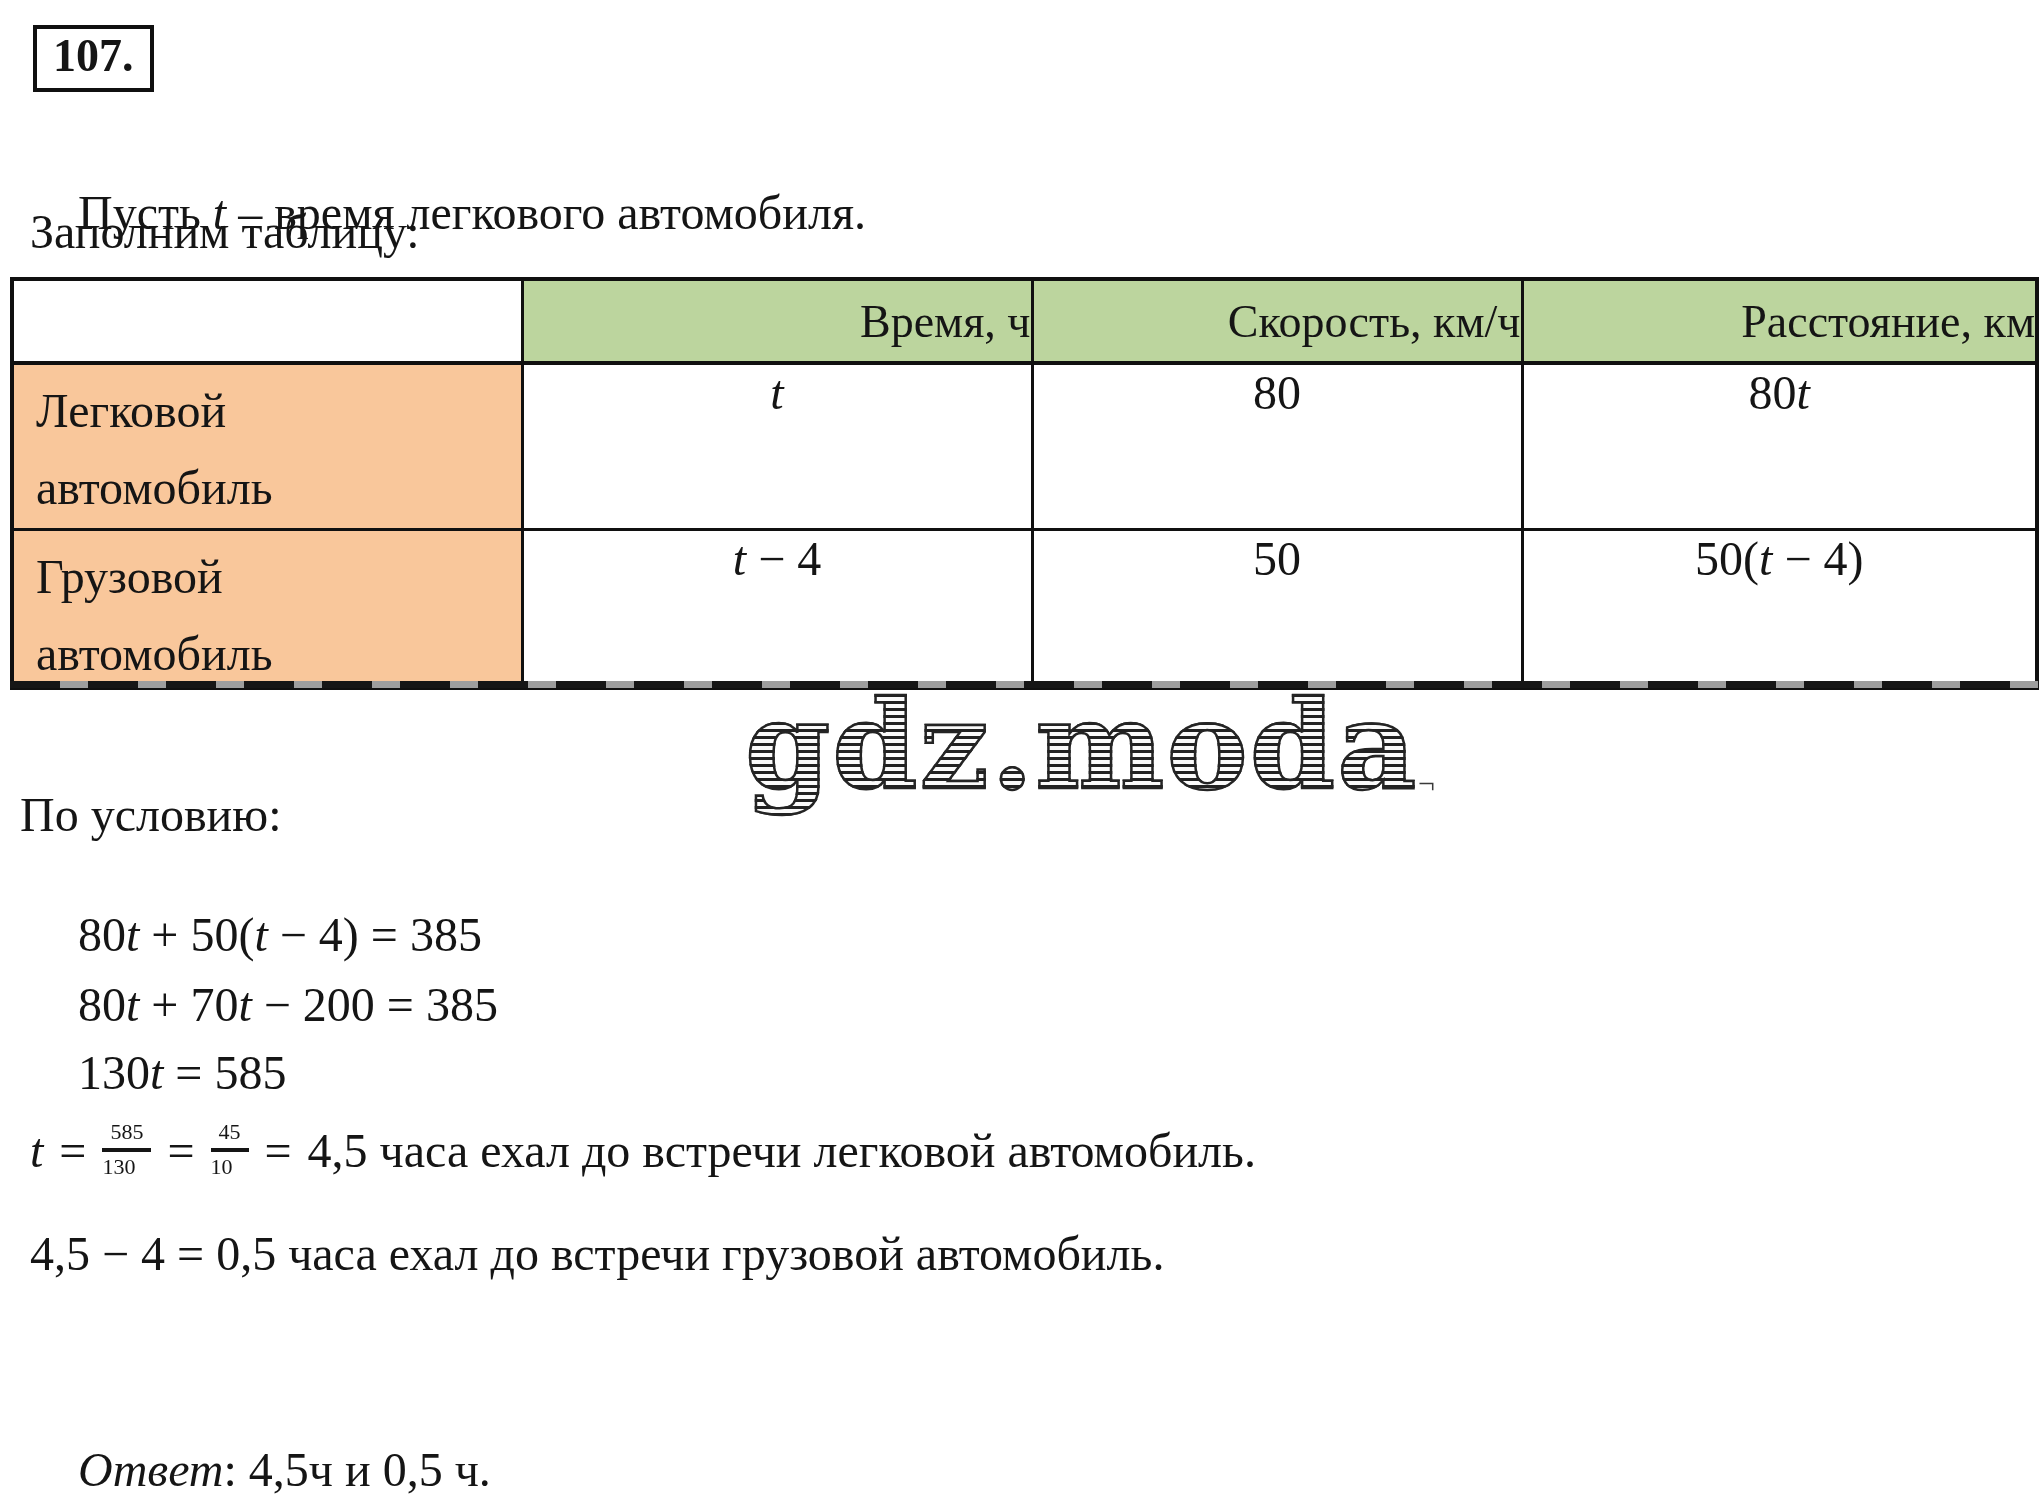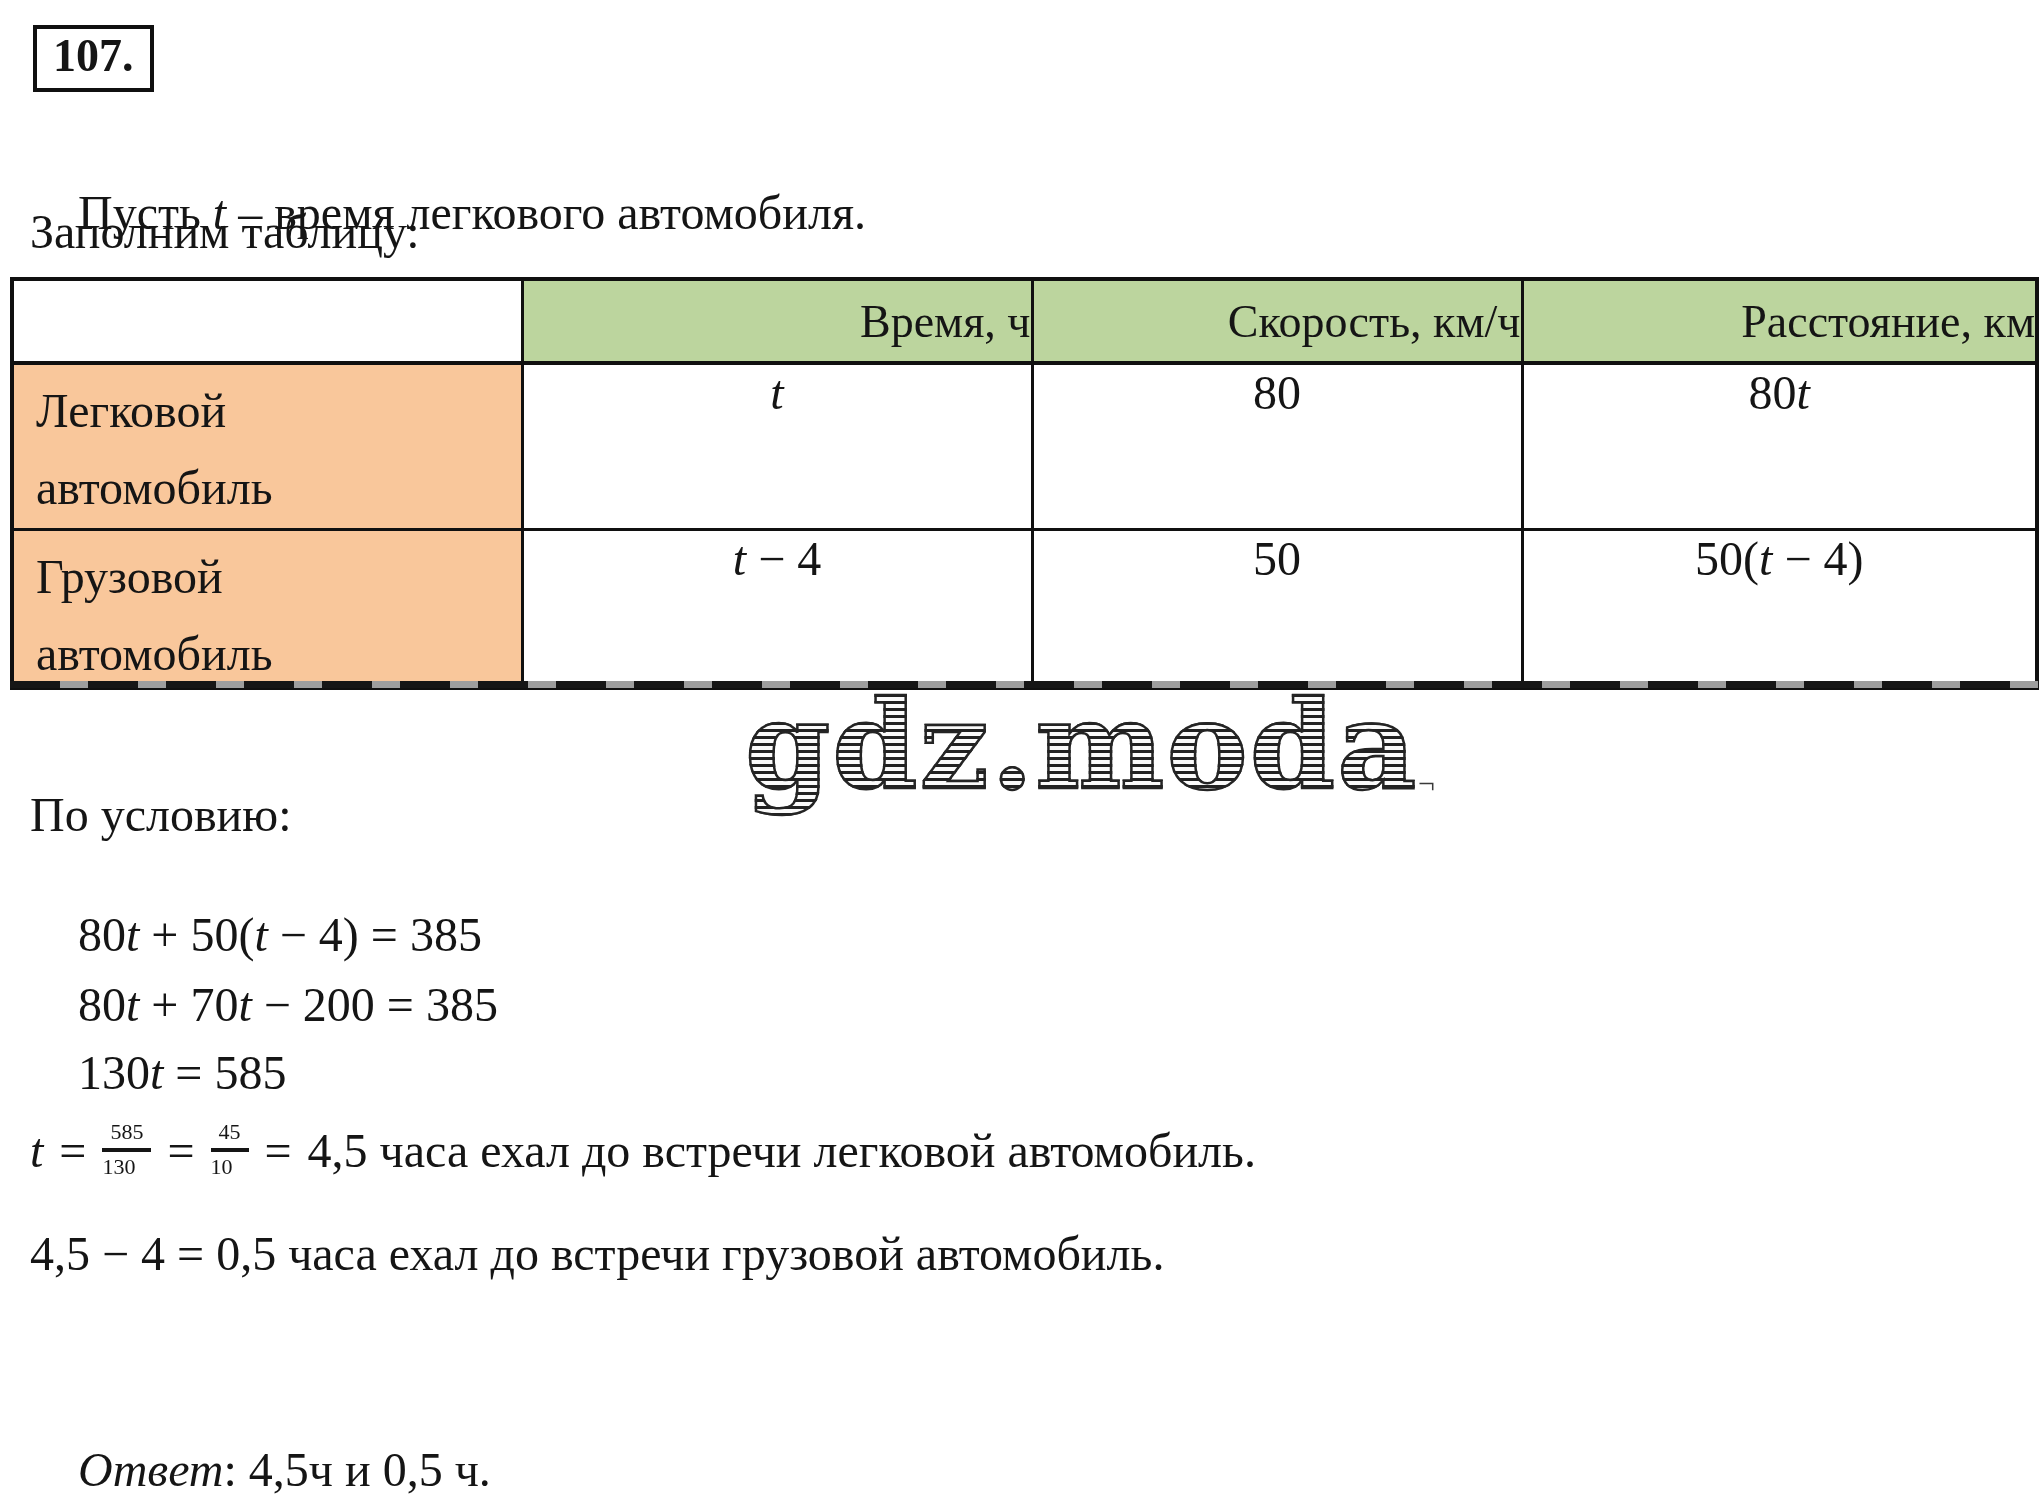--- a/index.html
+++ b/index.html
@@ -115,21 +115,21 @@
   </tbody>
     </table>
 
   <div class="dash-strip"></div>
 
   <div class="watermark">
     <span class="watermark-text">gdz.moda</span>
   </div>
   <div class="artifact">¬</div>
 
-  <div class="line" style="left:30px;top:786px">По условию:</div>
+  <div class="line" style="left:20px;top:786px">По условию:</div>
 
   <div class="line" style="left:30px;top:848px">
     <span>80</span><i>t</i><span> + 50(</span><i>t</i><span> − 4) = 385</span>
   </div>
 
   <div class="line" style="left:30px;top:918px">
     <span>80</span><i>t</i><span> + 70</span><i>t</i><span> − 200 = 385</span>
   </div>
 
   <div class="line" style="left:30px;top:986px">

